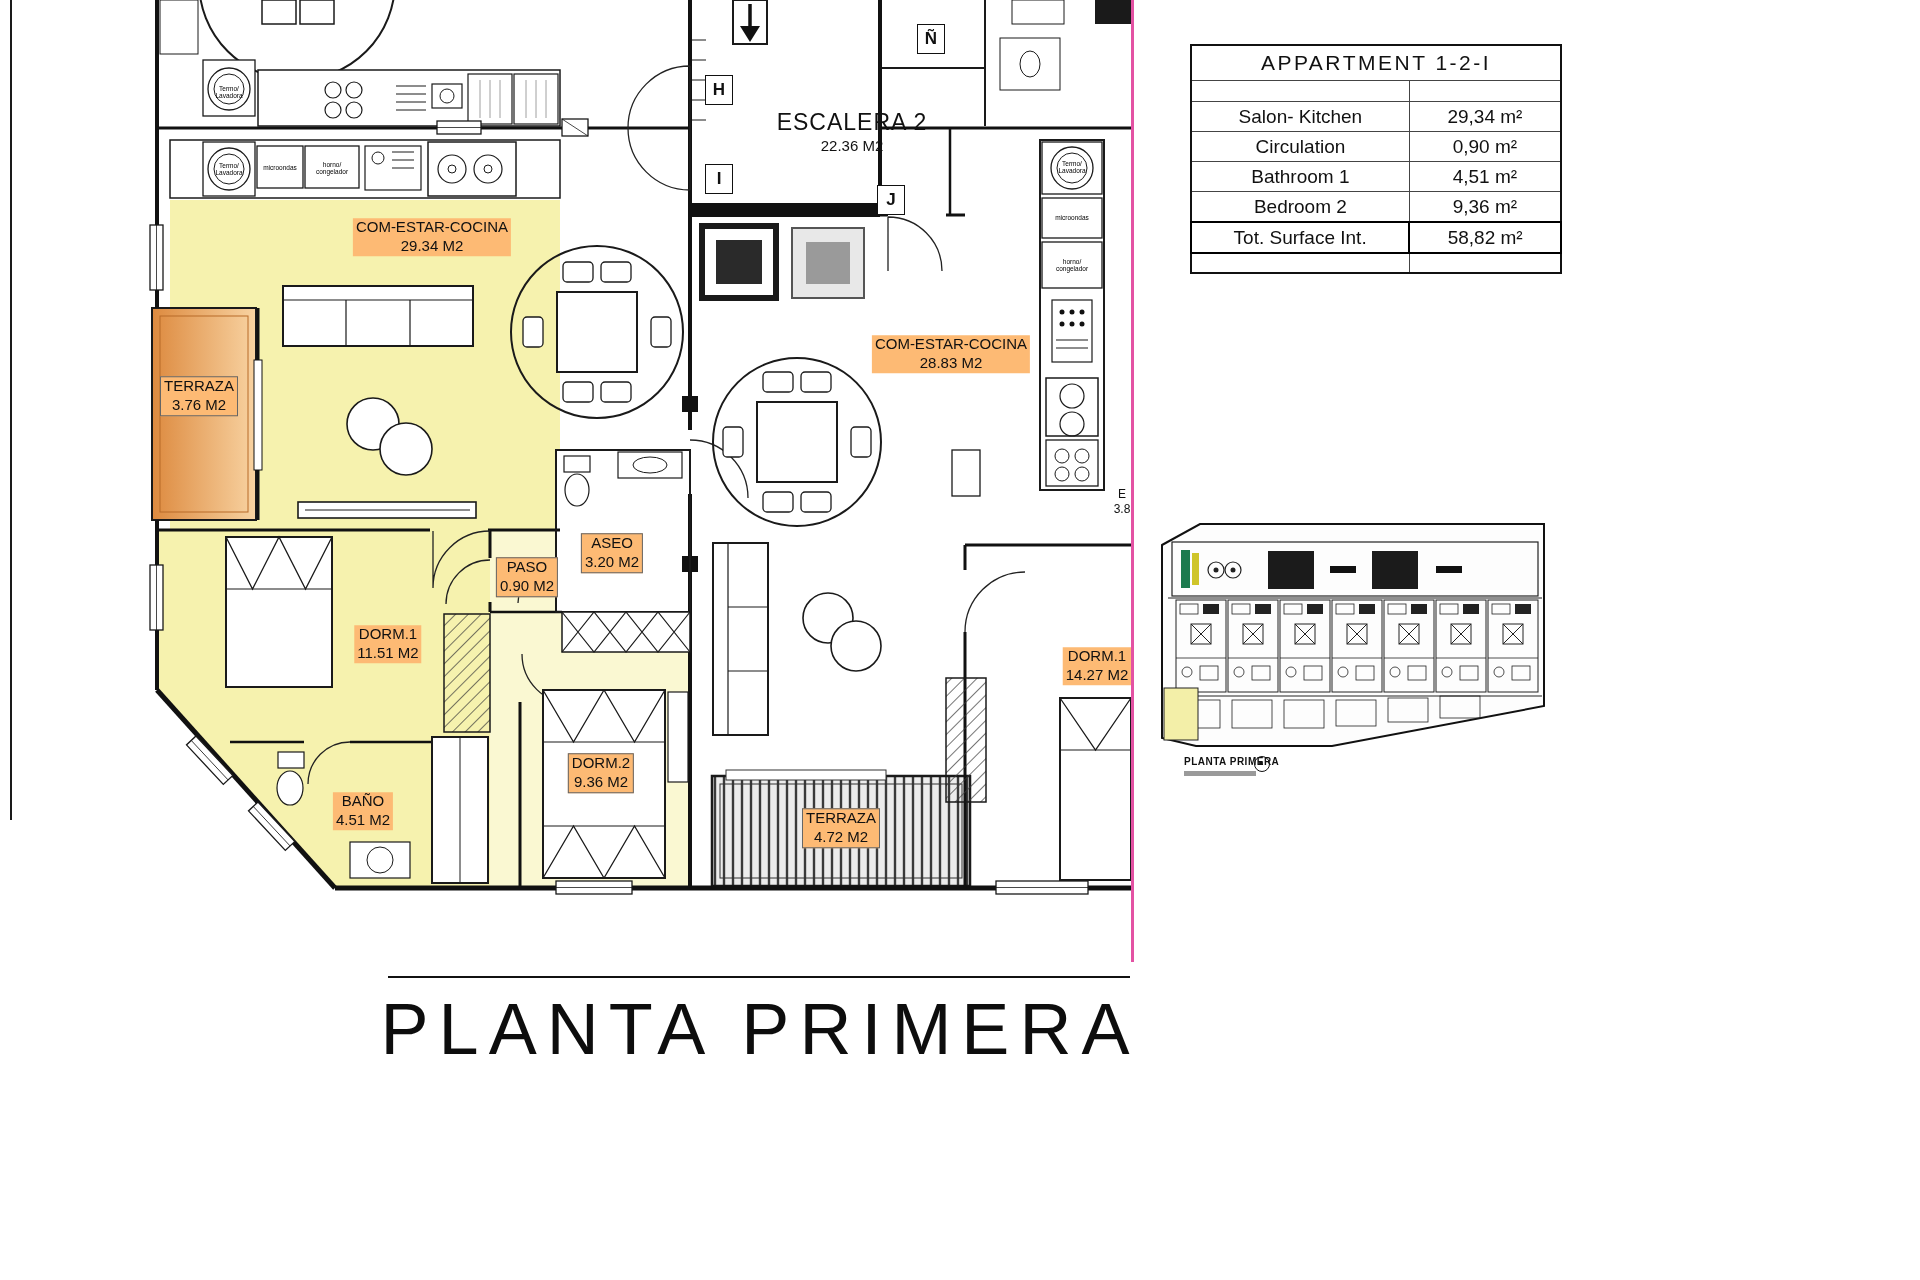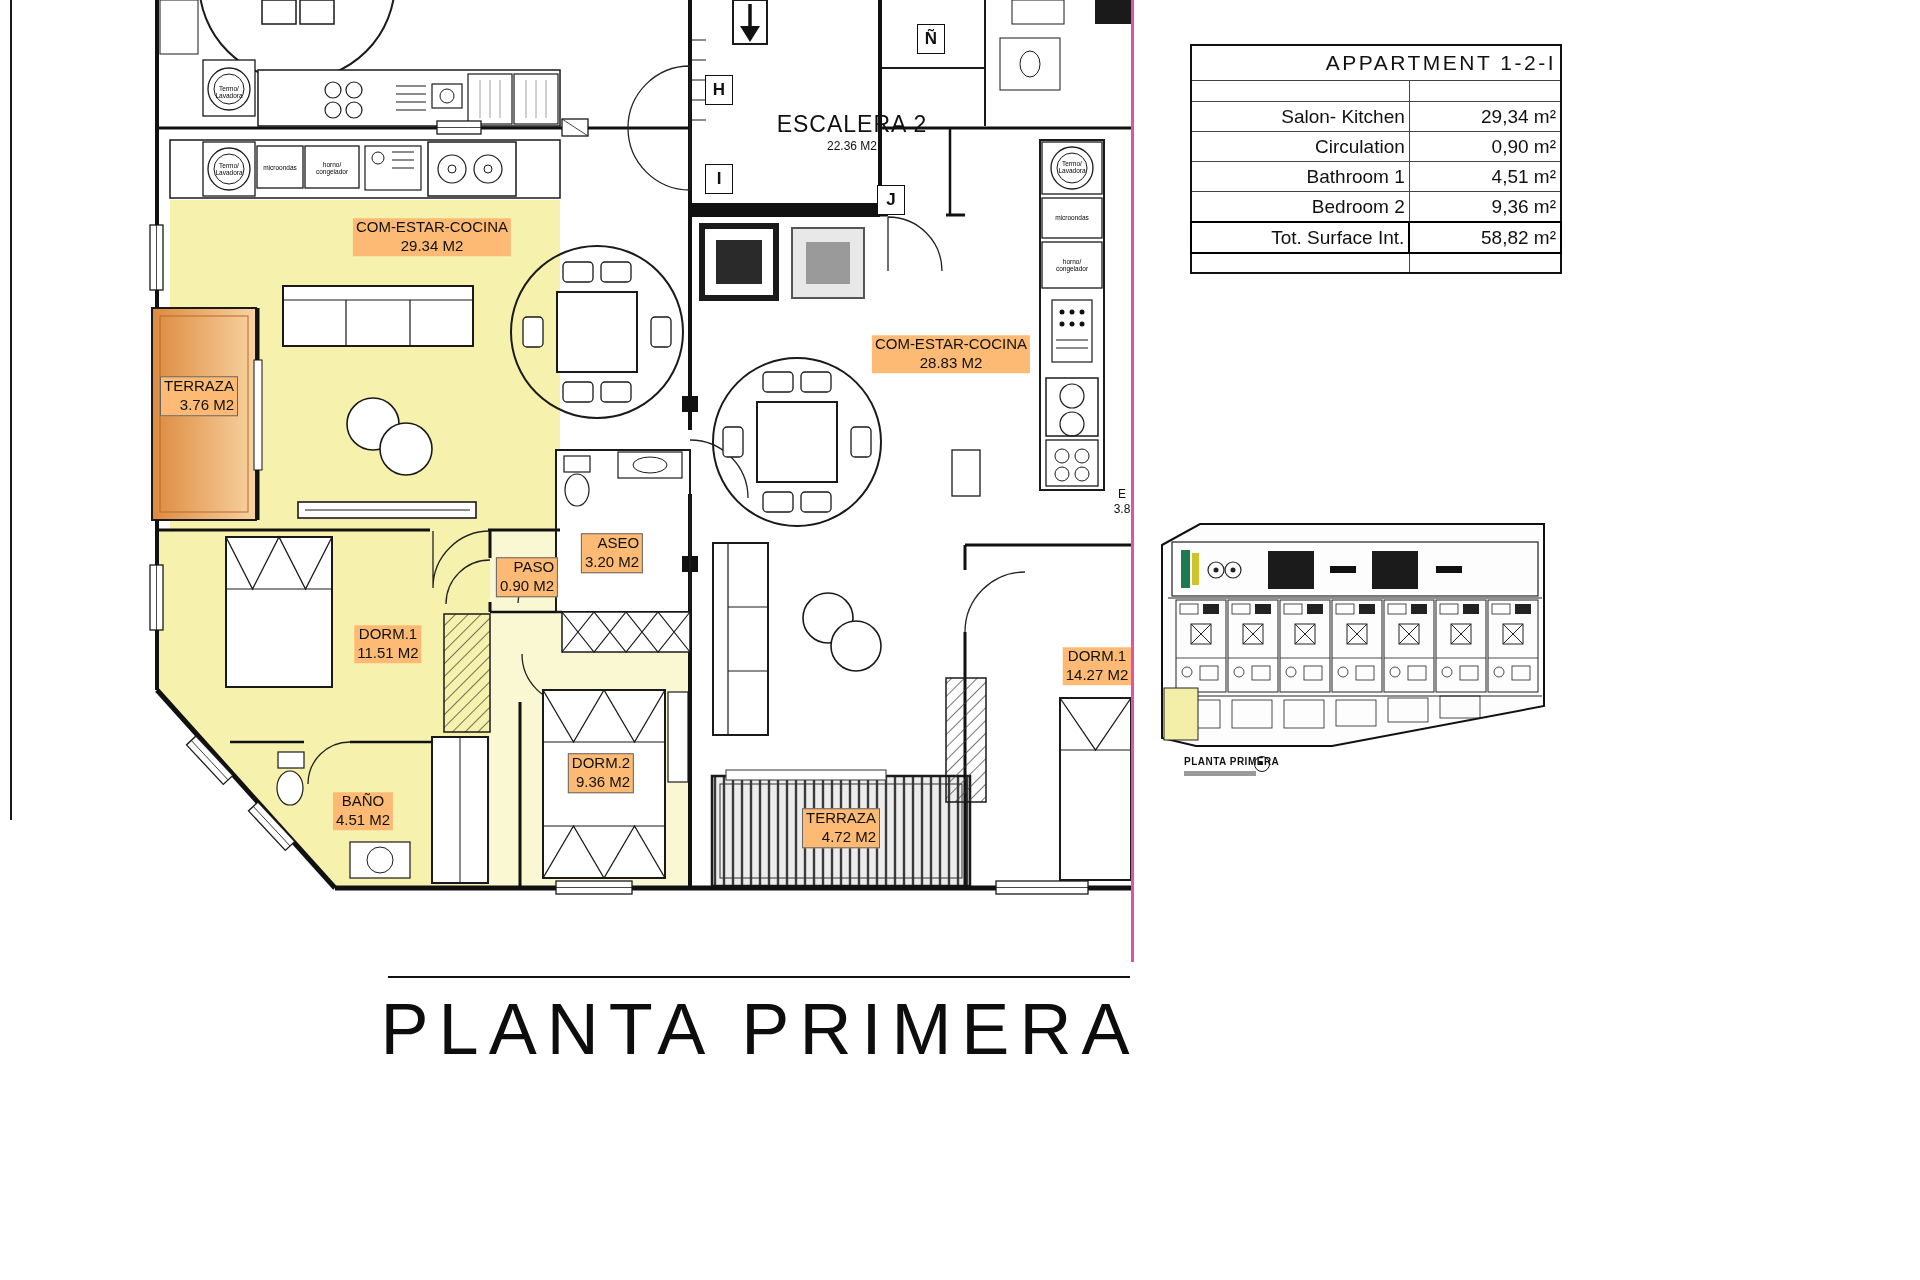--- a/index.html
+++ b/index.html
@@ -6,36 +6,36 @@
   .page{position:relative;width:1920px;height:1280px;background:#fff;overflow:hidden;
         font-family:"Liberation Sans",sans-serif;color:#111;}
   .sheet-edge{position:absolute;left:10px;top:0;width:2px;height:820px;background:#1a1a1a;}
   .plan-svg{position:absolute;left:0;top:0;}
   .pink-line{position:absolute;left:1131px;top:0;width:3px;height:962px;background:#e352a3;z-index:3;}
 
   
   .plan-label{position:absolute;transform:translate(-50%,-50%);background:#fdba74;text-align:center;
               font-size:15px;line-height:1.25;padding:0 3px;color:#111;white-space:nowrap;z-index:2;}
   .plan-label span{display:block;}
-  .boxed{border:1px solid #666;text-align:right;}
+  .boxed{border:1px solid #666;}
   .esc-label{background:transparent;}
   .esc-name{font-size:23px;letter-spacing:1px;}
-  .esc-area{font-size:12px;}
+  .esc-area{font-size:15px;}
   .clip-label{font-size:12px;background:transparent;z-index:2;}
   .marker{position:absolute;width:26px;height:28px;border:1.5px solid #111;background:#fff;
           display:flex;align-items:center;justify-content:center;font-size:17px;font-weight:600;
           transform:translate(-50%,-50%);z-index:2;}
   .appl{position:absolute;transform:translate(-50%,-50%);font-size:6.5px;line-height:1.1;
         text-align:center;width:46px;color:#000;z-index:2;pointer-events:none;}
 
   
   .apt-table{position:absolute;left:1190px;top:44px;width:372px;z-index:2;}
   .apt-table table{width:100%;border-collapse:collapse;border:2px solid #111;font-size:19px;color:#111;
                    font-family:"Liberation Sans",sans-serif;}
-  .apt-table td{border:1px solid #444;text-align:right;height:29px;padding:0 4px;}
+  .apt-table td{border:1px solid #444;text-align:center;height:29px;padding:0 4px;}
   .apt-table td:first-child{width:59%;}
   .t-title td{height:34px;font-size:21px;letter-spacing:2.5px;}
   .t-spacer td{height:20px;}
   .t-spacer2 td{height:18px;}
   .t-em td{border:2.5px solid #000;margin-left:32px;}
   .t-total td{height:34px;}
 
   
   .mini-plan{position:absolute;left:1136px;top:500px;width:426px;height:292px;background:#fff;z-index:4;}
   .mini-caption{position:absolute;left:48px;top:256px;font-size:10px;font-weight:bold;letter-spacing:.5px;color:#111;}

